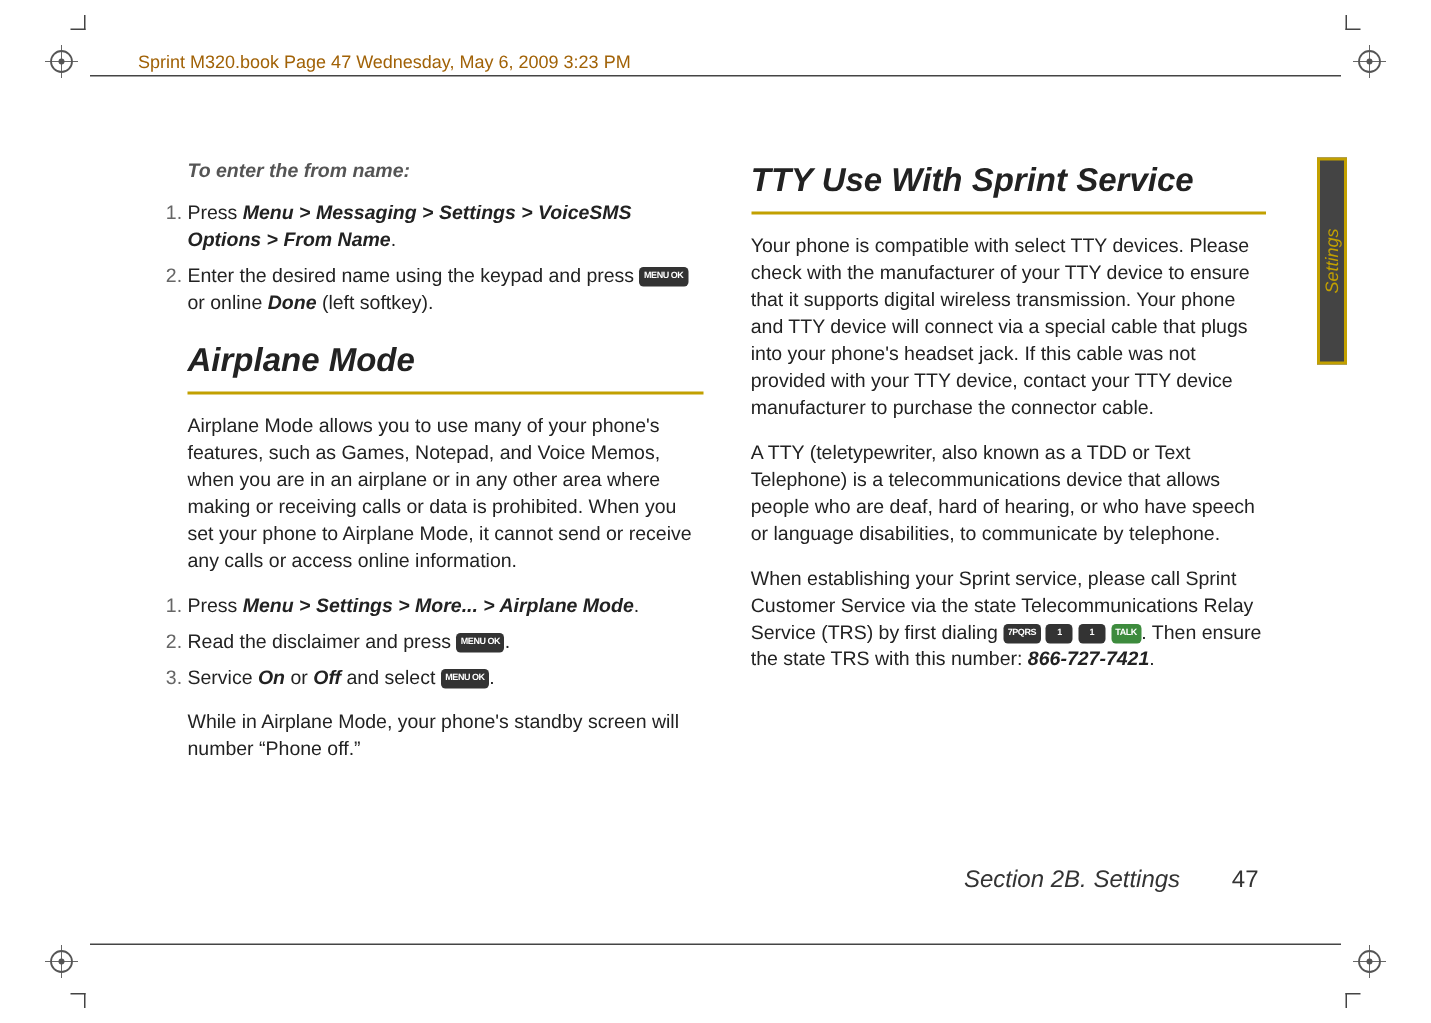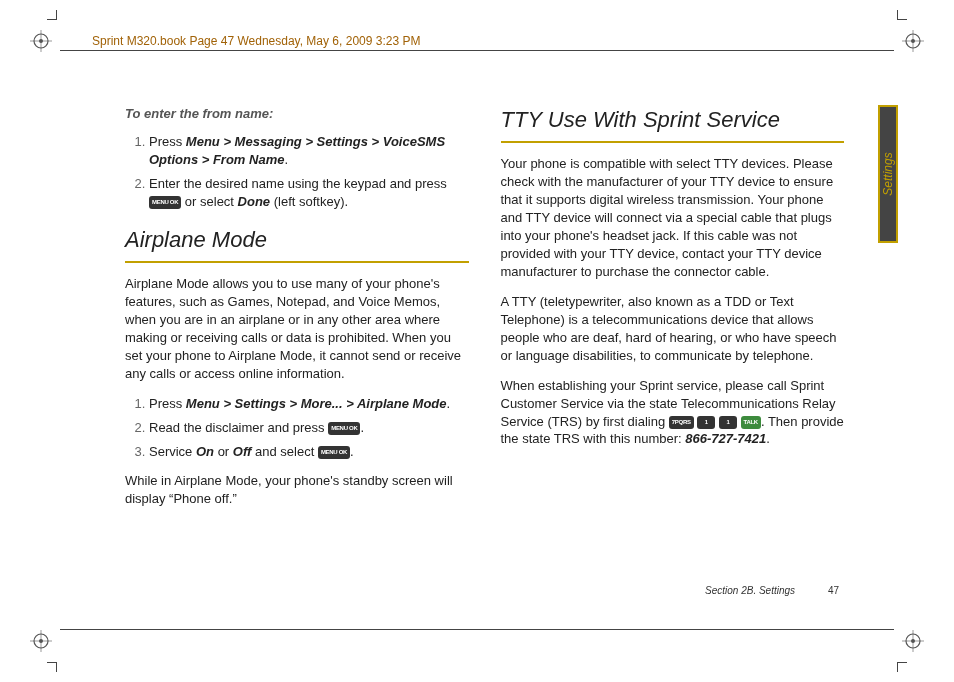--- a/index.html
+++ b/index.html
@@ -82,38 +82,38 @@
       flex: 1;
       line-height: 1.38;
     }
     .lead-in {
       font-style: italic;
       font-weight: bold;
       color: #555;
       margin-bottom: 10px;
     }
     ol {
-      margin-left: 24px;
       margin-bottom: 12px;
     }
     ol li {
       margin-bottom: 6px;
       color: #222;
     }
     ol li::marker { color: #666; }
     .bolditalic {
       font-weight: bold;
       font-style: italic;
     }
     .section-heading {
       font-size: 22px;
       font-style: italic;
       color: #222;
       margin-top: 14px;
       margin-bottom: 6px;
+      font-weight: bold;
     }
     .heading-rule {
       height: 2px;
       background: #c2a000;
       margin-bottom: 12px;
     }
     p { margin-bottom: 12px; }
     .key-icon {
       display: inline-flex;
       align-items: center;
@@ -129,21 +129,21 @@
       height: 13px;
       vertical-align: middle;
       text-align: center;
     }
     .key-tiny { font-size: 6px; letter-spacing: -0.3px; }
     .key-talk { background: #3d8b3d; }
     .footer {
       position: absolute;
       bottom: 86px;
       right: 115px;
-      font-size: 10px;
+      font-size: 16px;
       color: #333;
       text-align: right;
     }
     .footer .sec { font-style: italic; margin-right: 30px; }
   </style>
 </head>
 <body>
 
 <div class="corner-orn topleft">
   <svg width="22" height="22" viewBox="0 0 22 22">
@@ -198,21 +198,21 @@
 
 <div class="page-content">
   <div class="col">
     <div class="lead-in">To enter the from name:</div>
     <ol>
       <li>
         <span>Press </span><span class="bolditalic">Menu &gt; Messaging &gt; Settings &gt; VoiceSMS Options &gt; From Name</span><span>.</span>
       </li>
       <li>
         <span>Enter the desired name using the keypad and press </span><span class="key-icon key-tiny">MENU
-OK</span><span> or select </span><span class="bolditalic">Done</span><span> (left softkey).</span>
+OK</span><span> or online </span><span class="bolditalic">Done</span><span> (left softkey).</span>
       </li>
     </ol>
 
     <div class="section-heading">Airplane Mode</div>
     <div class="heading-rule"></div>
     <p>Airplane Mode allows you to use many of your phone's features, such as Games, Notepad, and Voice Memos, when you are in an airplane or in any other area where making or receiving calls or data is prohibited. When you set your phone to Airplane Mode, it cannot send or receive any calls or access online information.</p>
 
     <ol>
       <li>
         <span>Press </span><span class="bolditalic">Menu &gt; Settings &gt; More... &gt; Airplane Mode</span><span>.</span>
@@ -220,34 +220,34 @@
       <li>
         <span>Read the disclaimer and press </span><span class="key-icon key-tiny">MENU
 OK</span><span>.</span>
       </li>
       <li>
         <span>Service </span><span class="bolditalic">On</span><span> or </span><span class="bolditalic">Off</span><span> and select </span><span class="key-icon key-tiny">MENU
 OK</span><span>.</span>
       </li>
     </ol>
 
-    <p>While in Airplane Mode, your phone's standby screen will display “Phone off.”</p>
+    <p>While in Airplane Mode, your phone's standby screen will number “Phone off.”</p>
   </div>
 
   <div class="col">
     <div class="section-heading" style="margin-top:0">TTY Use With Sprint Service</div>
     <div class="heading-rule"></div>
     <p>Your phone is compatible with select TTY devices. Please check with the manufacturer of your TTY device to ensure that it supports digital wireless transmission. Your phone and TTY device will connect via a special cable that plugs into your phone's headset jack. If this cable was not provided with your TTY device, contact your TTY device manufacturer to purchase the connector cable.</p>
     <p>A TTY (teletypewriter, also known as a TDD or Text Telephone) is a telecommunications device that allows people who are deaf, hard of hearing, or who have speech or language disabilities, to communicate by telephone.</p>
     <p>
       <span>When establishing your Sprint service, please call Sprint Customer Service via the state Telecommunications Relay Service (TRS) by first dialing </span>
       <span class="key-icon key-tiny">7PQRS</span>
       <span class="key-icon key-tiny">1</span>
       <span class="key-icon key-tiny">1</span>
-      <span class="key-icon key-tiny key-talk">TALK</span><span>. Then provide the state TRS with this number: </span><span class="bolditalic">866-727-7421</span><span>.</span>
+      <span class="key-icon key-tiny key-talk">TALK</span><span>. Then ensure the state TRS with this number: </span><span class="bolditalic">866-727-7421</span><span>.</span>
     </p>
   </div>
 </div>
 
 <div class="footer">
   <span class="sec">Section 2B. Settings</span>
   <span>47</span>
 </div>
 
 </body></html>

